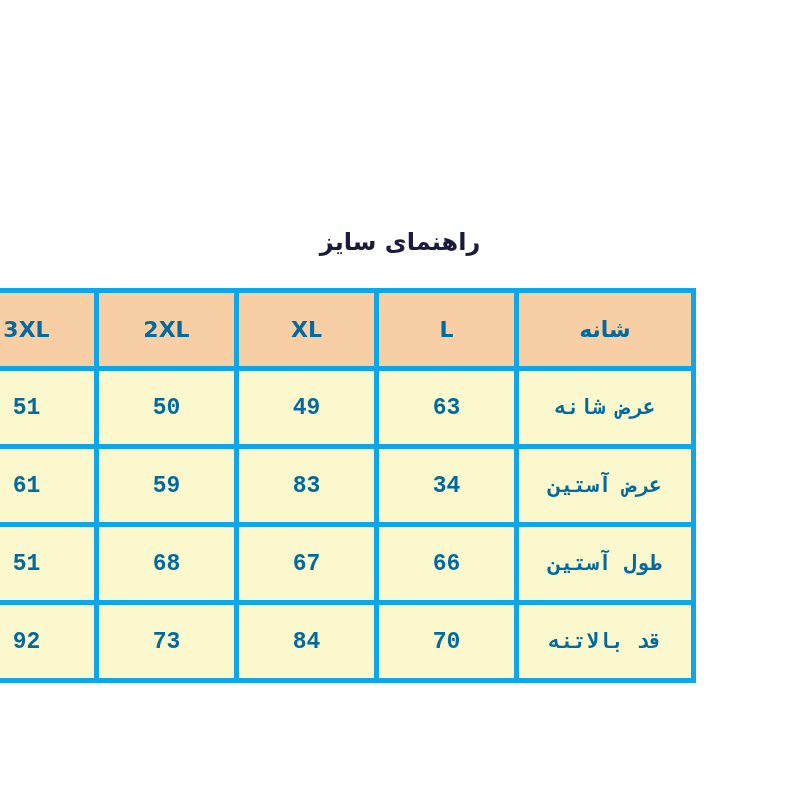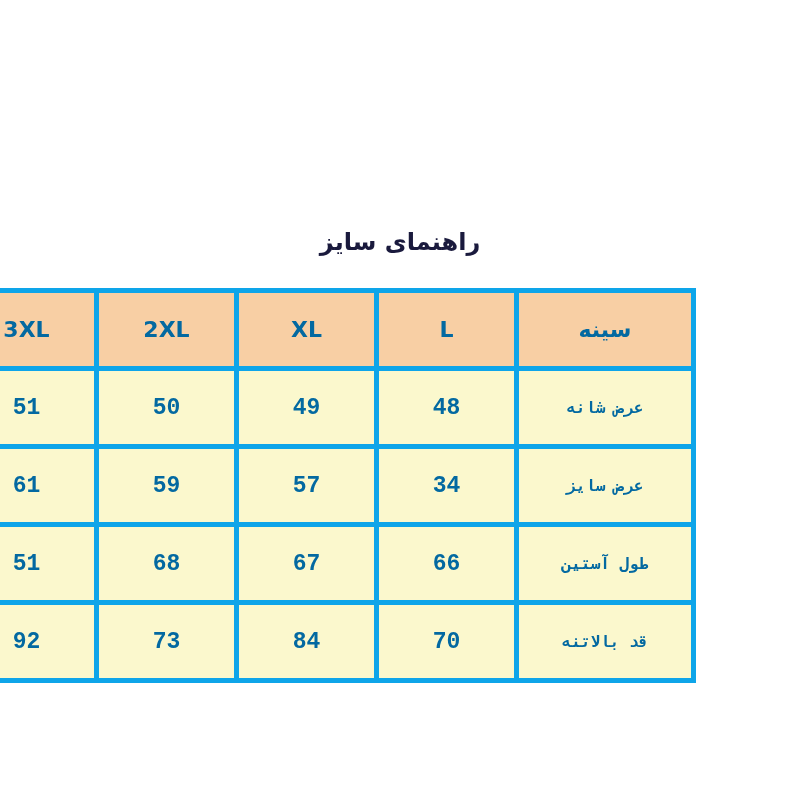--- a/index.html
+++ b/index.html
@@ -55,56 +55,56 @@
   table.size-table tr.header-row td {
     background: #f8cfa4;
     font-size: 22px;
   }
   table.size-table tr.data-row td {
     background: #fbf8cd;
     font-family: Liberation Mono, monospace;
   }
   table.size-table td.label-cell {
     width: 148px;
-    font-size: 16px;
+    font-size: 21px;
   }
   table.size-table td.value-cell {
     width: 111px;
   }
 </style>
 </head>
 <body>
 
 <div class="page">
 
   <div class="title">راهنمای سایز</div>
 
   <div class="table-wrap">
     <table class="size-table">
       <tbody>
         <tr class="header-row">
-          <td class="label-cell">سینه</td>
+          <td class="label-cell">شانه</td>
           <td class="value-cell">L</td>
           <td class="value-cell">XL</td>
           <td class="value-cell">2XL</td>
           <td class="value-cell">3XL</td>
         </tr>
 
         <tr class="data-row">
           <td class="label-cell">عرض شانه</td>
-          <td class="value-cell">48</td>
+          <td class="value-cell">63</td>
           <td class="value-cell">49</td>
           <td class="value-cell">50</td>
           <td class="value-cell">51</td>
         </tr>
 
         <tr class="data-row">
-          <td class="label-cell">عرض سایز</td>
+          <td class="label-cell">عرض آستین</td>
           <td class="value-cell">34</td>
-          <td class="value-cell">57</td>
+          <td class="value-cell">83</td>
           <td class="value-cell">59</td>
           <td class="value-cell">61</td>
         </tr>
 
         <tr class="data-row">
           <td class="label-cell">طول آستین</td>
           <td class="value-cell">66</td>
           <td class="value-cell">67</td>
           <td class="value-cell">68</td>
           <td class="value-cell">51</td>

